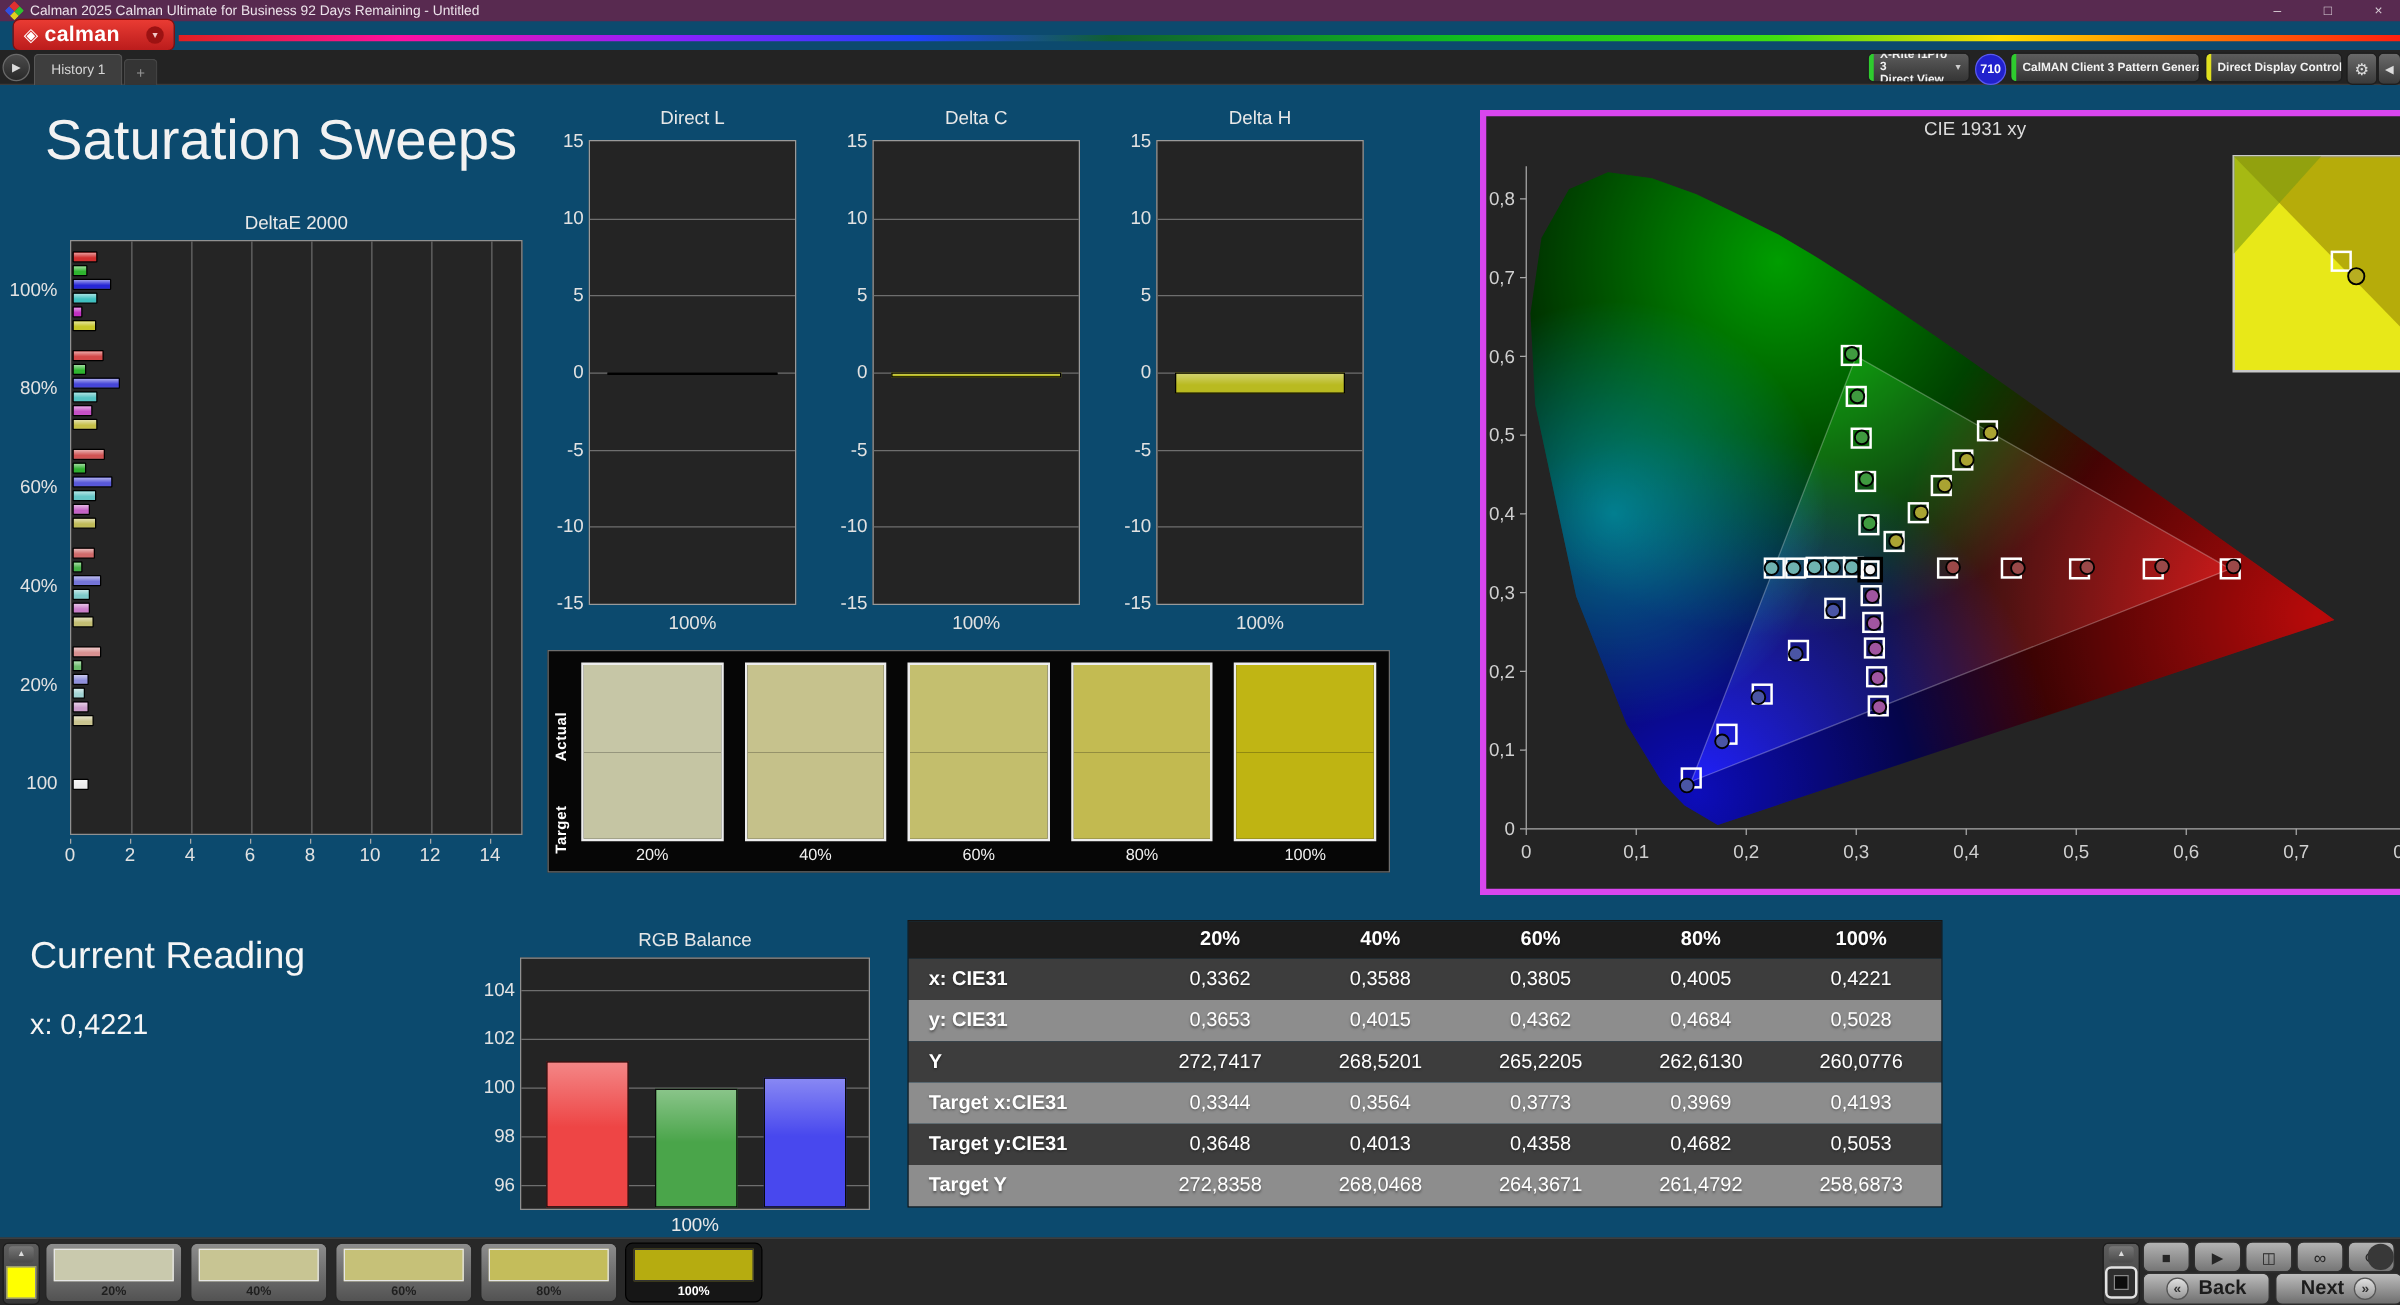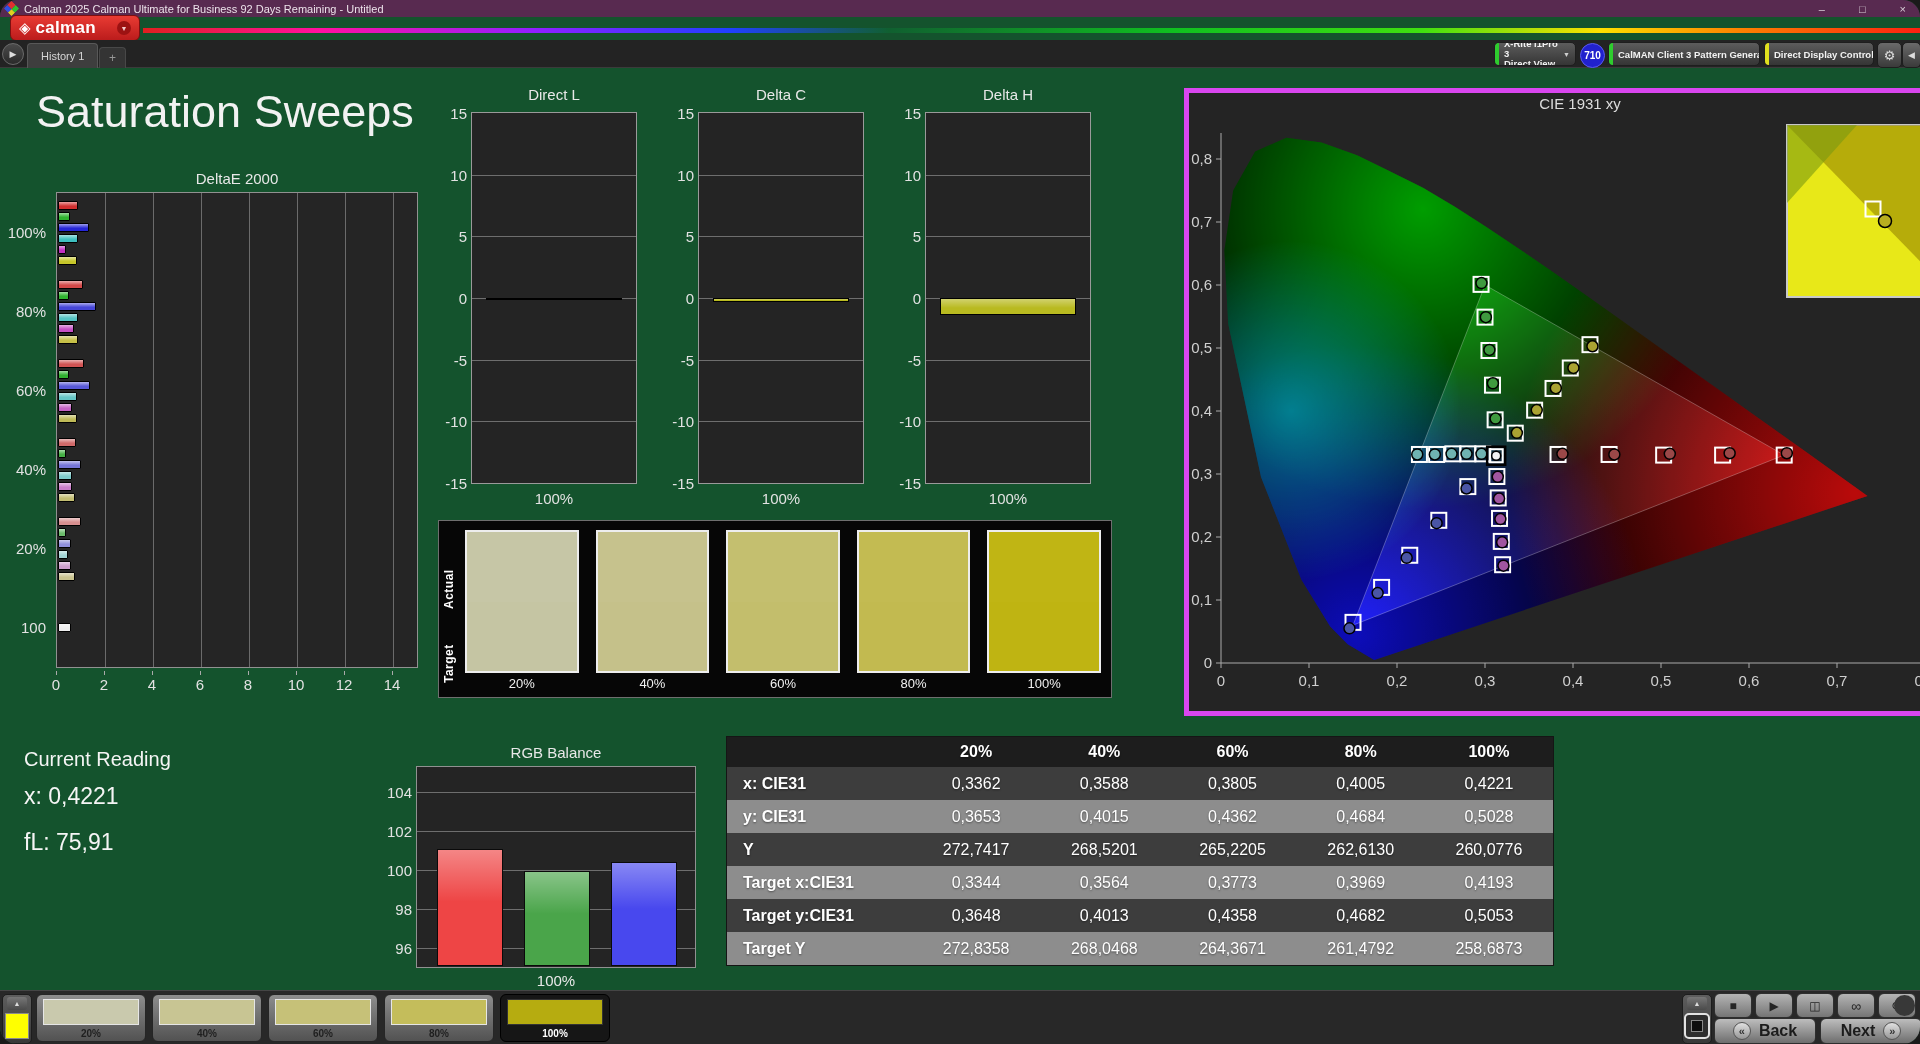--- a/index.html
+++ b/index.html
@@ -1,17 +1,17 @@
 <!DOCTYPE html>
 <html><head>
 <meta charset="utf-8">
 <style>
   html,body{margin:0;padding:0;background:#1a1a1a;}
-  #app{position:relative;width:1920px;height:1044px;background:#14532d;overflow:hidden;
-       font-family:"Liberation Sans",sans-serif;border-radius:17px;-webkit-font-smoothing:antialiased;}
+  #app{position:relative;width:1920px;height:1044px;background:#0c4a6e;overflow:hidden;
+       font-family:"Liberation Sans",sans-serif;-webkit-font-smoothing:antialiased;}
   .abs{position:absolute;}
   
   .titlebar{position:absolute;left:0;top:0;width:1920px;height:17px;background:#582a50;color:#ece2ea;
             display:flex;align-items:center;font-size:11px;}
   .app-icon{width:11px;height:11px;margin:0 7px 0 6px;transform:rotate(45deg);display:grid;
             grid-template-columns:1fr 1fr;grid-template-rows:1fr 1fr;border-radius:1px;overflow:hidden;}
   .app-icon i{display:block;}
   .win-controls{margin-left:auto;display:flex;gap:34px;padding-right:14px;color:#d8cdd6;font-size:11px;}
   .win-controls span{cursor:default;}
   
@@ -75,21 +75,21 @@
   .sw-wrap{flex:1;display:flex;flex-direction:column;}
   .sw-box{flex:1;border:2px solid #ededed;display:flex;flex-direction:column;}
   .sw-half{flex:1;}
   .sw-label{height:20px;display:flex;align-items:center;justify-content:center;font-size:13px;color:#f0f0f0;}
   
   .cie-panel{position:absolute;left:1184px;top:88px;width:792px;height:628px;border:5px solid #d946ef;
              background:#242424;box-sizing:border-box;}
   .cie-title{position:absolute;left:0;top:2px;width:100%;text-align:center;font-size:15px;color:#dcdcdc;}
   
   .cur-read{position:absolute;left:24px;top:748px;color:#f5f5f5;}
-  .cur-title{font-size:20px;margin-bottom:2px;}
+  .cur-title{font-size:30px;margin-bottom:14px;}
   .cur-line{font-size:23px;height:46px;line-height:46px;}
   
   .vbar{position:absolute;bottom:1px;width:66px;border:1px solid #0a0a0a;box-sizing:border-box;}
   
   .results-table{position:absolute;left:726px;top:736px;width:828px;border:1px solid #151515;box-sizing:border-box;}
   .trow{display:flex;height:33px;align-items:center;}
   .thead{height:30px;background:#1d1d1d;}
   .thead .tcell{font-weight:bold;}
   .trow.dark{background:#3d3d3d;}
   .trow.light{background:#8d8d8d;}
@@ -508,21 +508,20 @@
         <polygon points="598,10 668,10 598,88" fill="#7a9a10" fill-opacity="0.6"></polygon>
         <rect x="676.5" y="86.5" width="15" height="15" fill="none" stroke="#fff" stroke-width="2"></rect>
         <circle cx="696" cy="106" r="6.5" fill="#b8ae20" stroke="#000" stroke-width="1.5"></circle>
       </g>
     </svg>
   </div>
 
   <div class="cur-read">
     <div class="cur-title">Current Reading</div>
     <div class="cur-line">x: 0,4221</div>
-    <div class="cur-line">fL: 75,91</div>
   </div>
 
   <div class="ctitle" style="left:416px;top:744px;width:280px;">RGB Balance</div>
   <div class="cplot" style="left:416px;top:766px;width:280px;height:202px;background:#242424;overflow:visible;">
       <div class="hline" style="top: 25.2427px;"></div>
       <div class="dylab" style="top: 25.2427px;">104</div>
       <div class="hline" style="top: 64.0777px;"></div>
       <div class="dylab" style="top: 64.0777px;">102</div>
       <div class="hline" style="top: 102.913px;"></div>
       <div class="dylab" style="top: 102.913px;">100</div>

